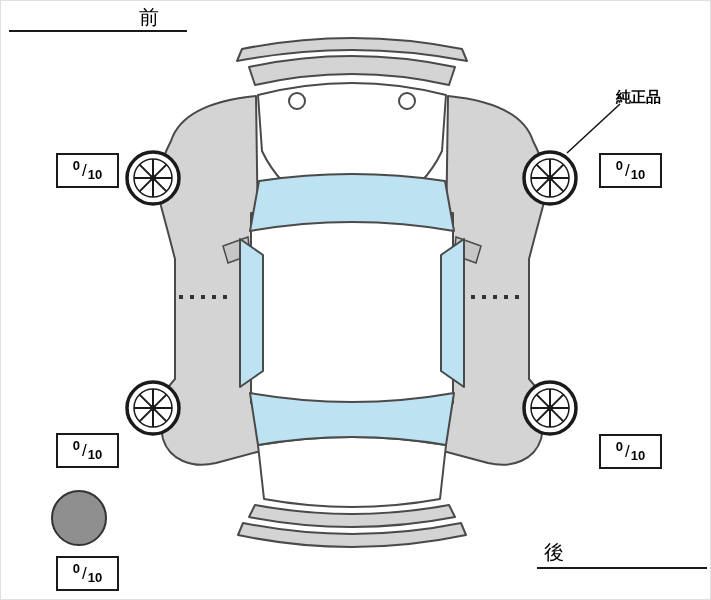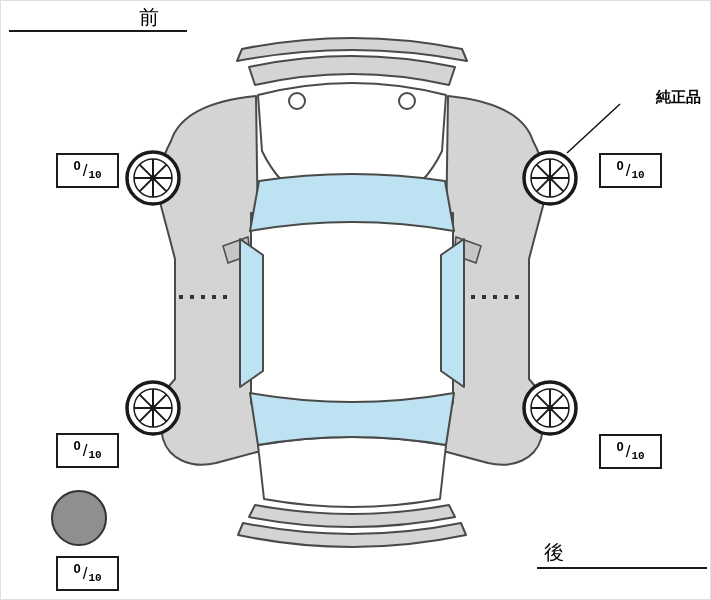--- a/index.html
+++ b/index.html
@@ -41,21 +41,21 @@
   .rule{position:absolute;height:0;border-top:2px solid #1a1a1a;}
   .gauge{
     position:absolute;width:63px;height:35px;
     border:2px solid #1a1a1a;background:#fff;
     box-sizing:border-box;
     display:flex;align-items:center;justify-content:center;
     font-weight:bold;
   }
   .gauge .val{font-size:13px;transform:translateY(-5px);margin-right:2px;}
   .gauge .sep{font-size:17px;font-weight:normal;}
-  .gauge .max{font-size:11px;transform:translateY(4px);margin-left:1px;font-family:Liberation Mono, monospace;}
+  .gauge .max{font-size:13px;transform:translateY(4px);margin-left:1px;}
 </style>
 </head>
 <body>
 
 <div class="stage">
 
   <svg width="711" height="600" viewBox="0 0 711 600">
     <defs>
       <g id="wheel">
         <circle r="26" class="tire"></circle>
@@ -102,21 +102,21 @@
 
     <circle class="spare" cx="78" cy="517" r="27"></circle>
   </svg>
 
   <div class="lbl" style="left:138px;top:6px;">前</div>
   <div class="rule" style="left:8px;top:29px;width:178px;"></div>
 
   <div class="lbl" style="left:543px;top:541px;">後</div>
   <div class="rule" style="left:536px;top:566px;width:170px;"></div>
 
-  <div class="lbl-bold" style="left:615px;top:88px;margin-left:40px;">純正品</div>
+  <div class="lbl-bold" style="left:615px;top:88px;">純正品</div>
 
   <div class="gauge" style="left:55px;top:152px;">
     <span class="val">0</span>
       <span class="sep">/</span>
       <span class="max">10</span>
   </div>
   <div class="gauge" style="left:598px;top:152px;">
     <span class="val">0</span>
       <span class="sep">/</span>
       <span class="max">10</span>

